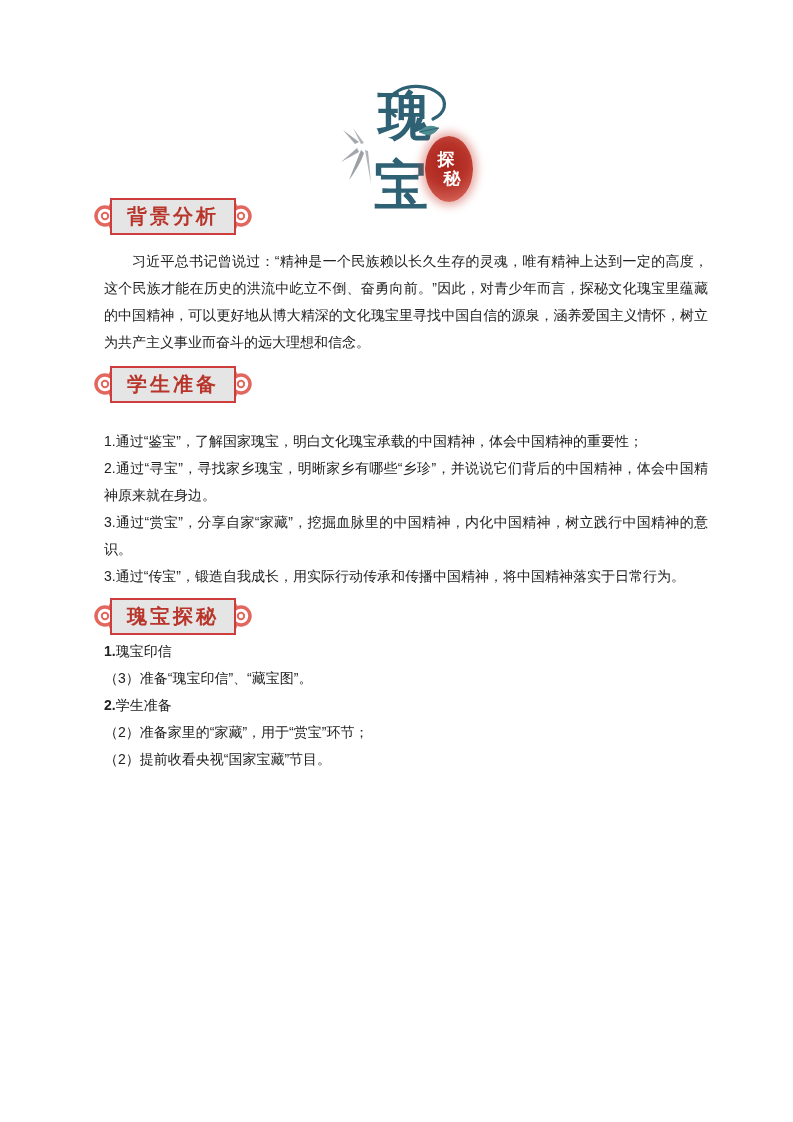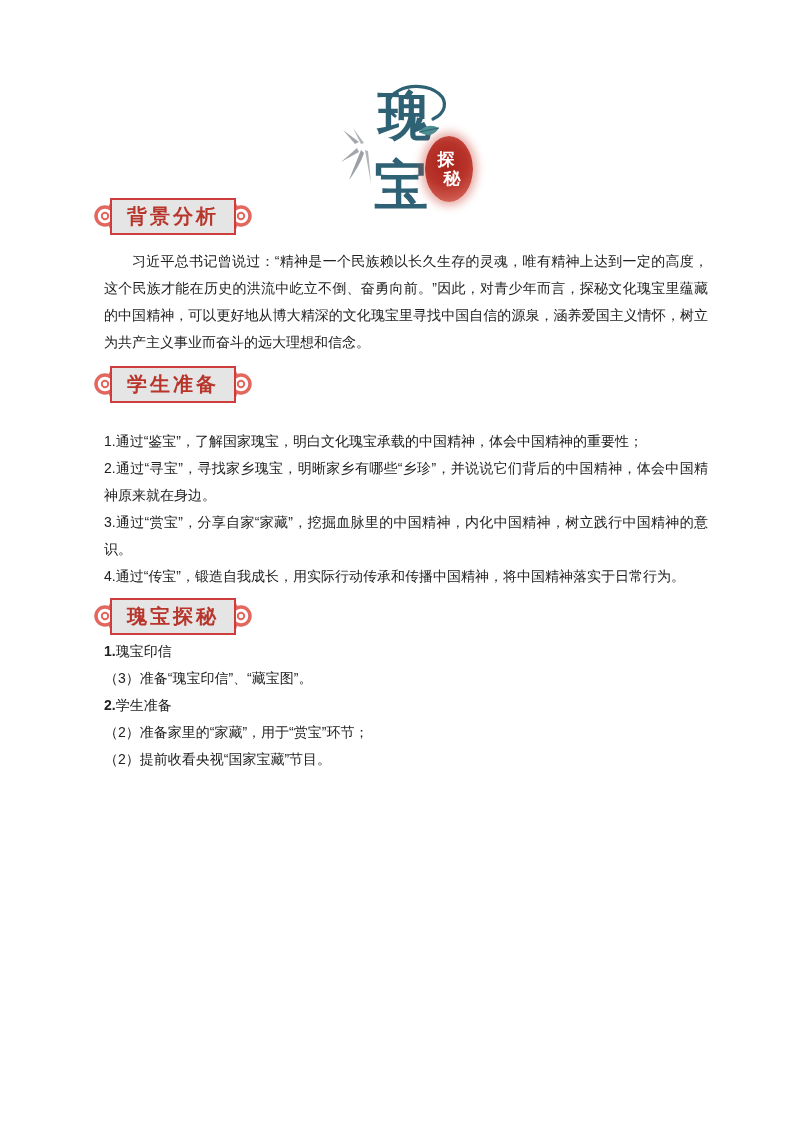--- a/index.html
+++ b/index.html
@@ -132,21 +132,21 @@
           <path d="M17 9 l7 4 -3 5 -6 -4 z" fill="#e2685f"></path>
           <path d="M17 35 l7 -4 -3 -5 -6 4 z" fill="#e2685f"></path>
         </svg>
       </span>
     </div>
 
     <div class="text-block mt10">
       <p>1.通过“鉴宝”，了解国家瑰宝，明白文化瑰宝承载的中国精神，体会中国精神的重要性；</p>
       <p>2.通过“寻宝”，寻找家乡瑰宝，明晰家乡有哪些“乡珍”，并说说它们背后的中国精神，体会中国精神原来就在身边。</p>
       <p>3.通过“赏宝”，分享自家“家藏”，挖掘血脉里的中国精神，内化中国精神，树立践行中国精神的意识。</p>
-      <p>4.通过“传宝”，锻造自我成长，用实际行动传承和传播中国精神，将中国精神落实于日常行为。</p>
+      <p>3.通过“传宝”，锻造自我成长，用实际行动传承和传播中国精神，将中国精神落实于日常行为。</p>
     </div>
 
     <div class="sec-header mt6">
       <span class="orn orn-left">
         <svg width="26" height="44" viewBox="0 0 26 44">
           <circle cx="12" cy="22" r="9" fill="#fff" stroke="#e2685f" stroke-width="3.5"></circle>
           <circle cx="12" cy="22" r="3.2" fill="none" stroke="#e2685f" stroke-width="2"></circle>
           <path d="M17 9 l7 4 -3 5 -6 -4 z" fill="#e2685f"></path>
           <path d="M17 35 l7 -4 -3 -5 -6 4 z" fill="#e2685f"></path>
         </svg>

